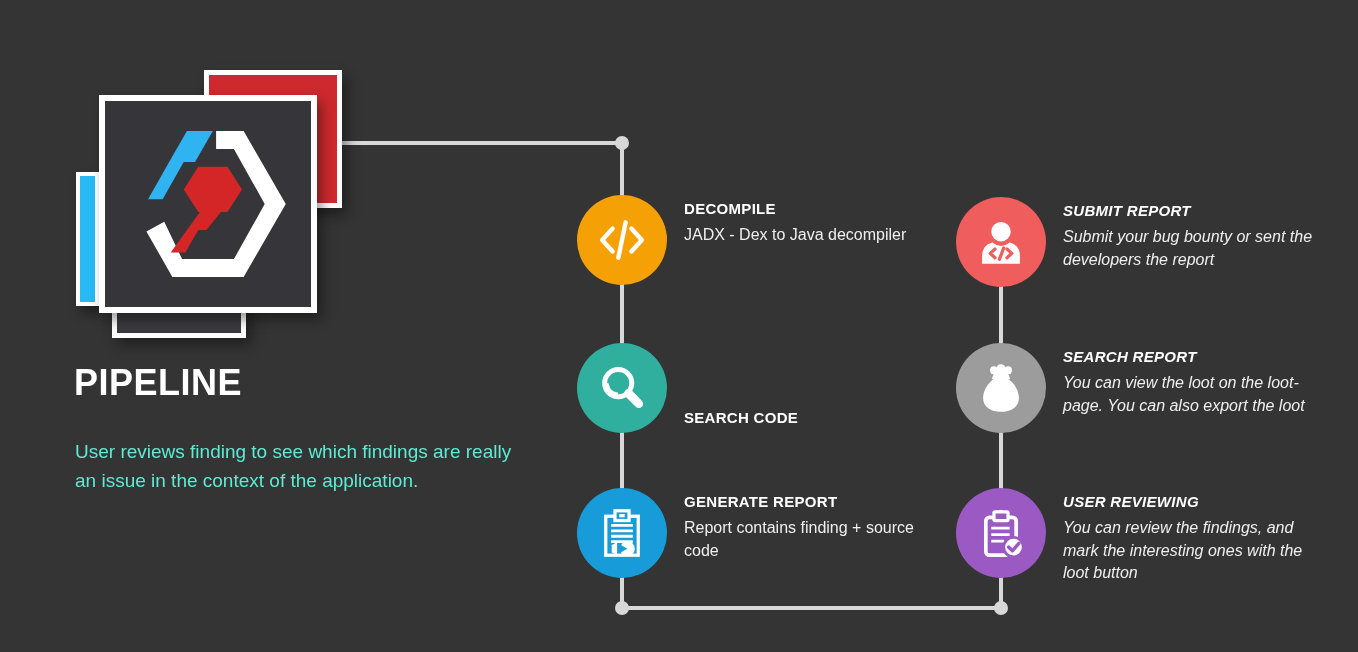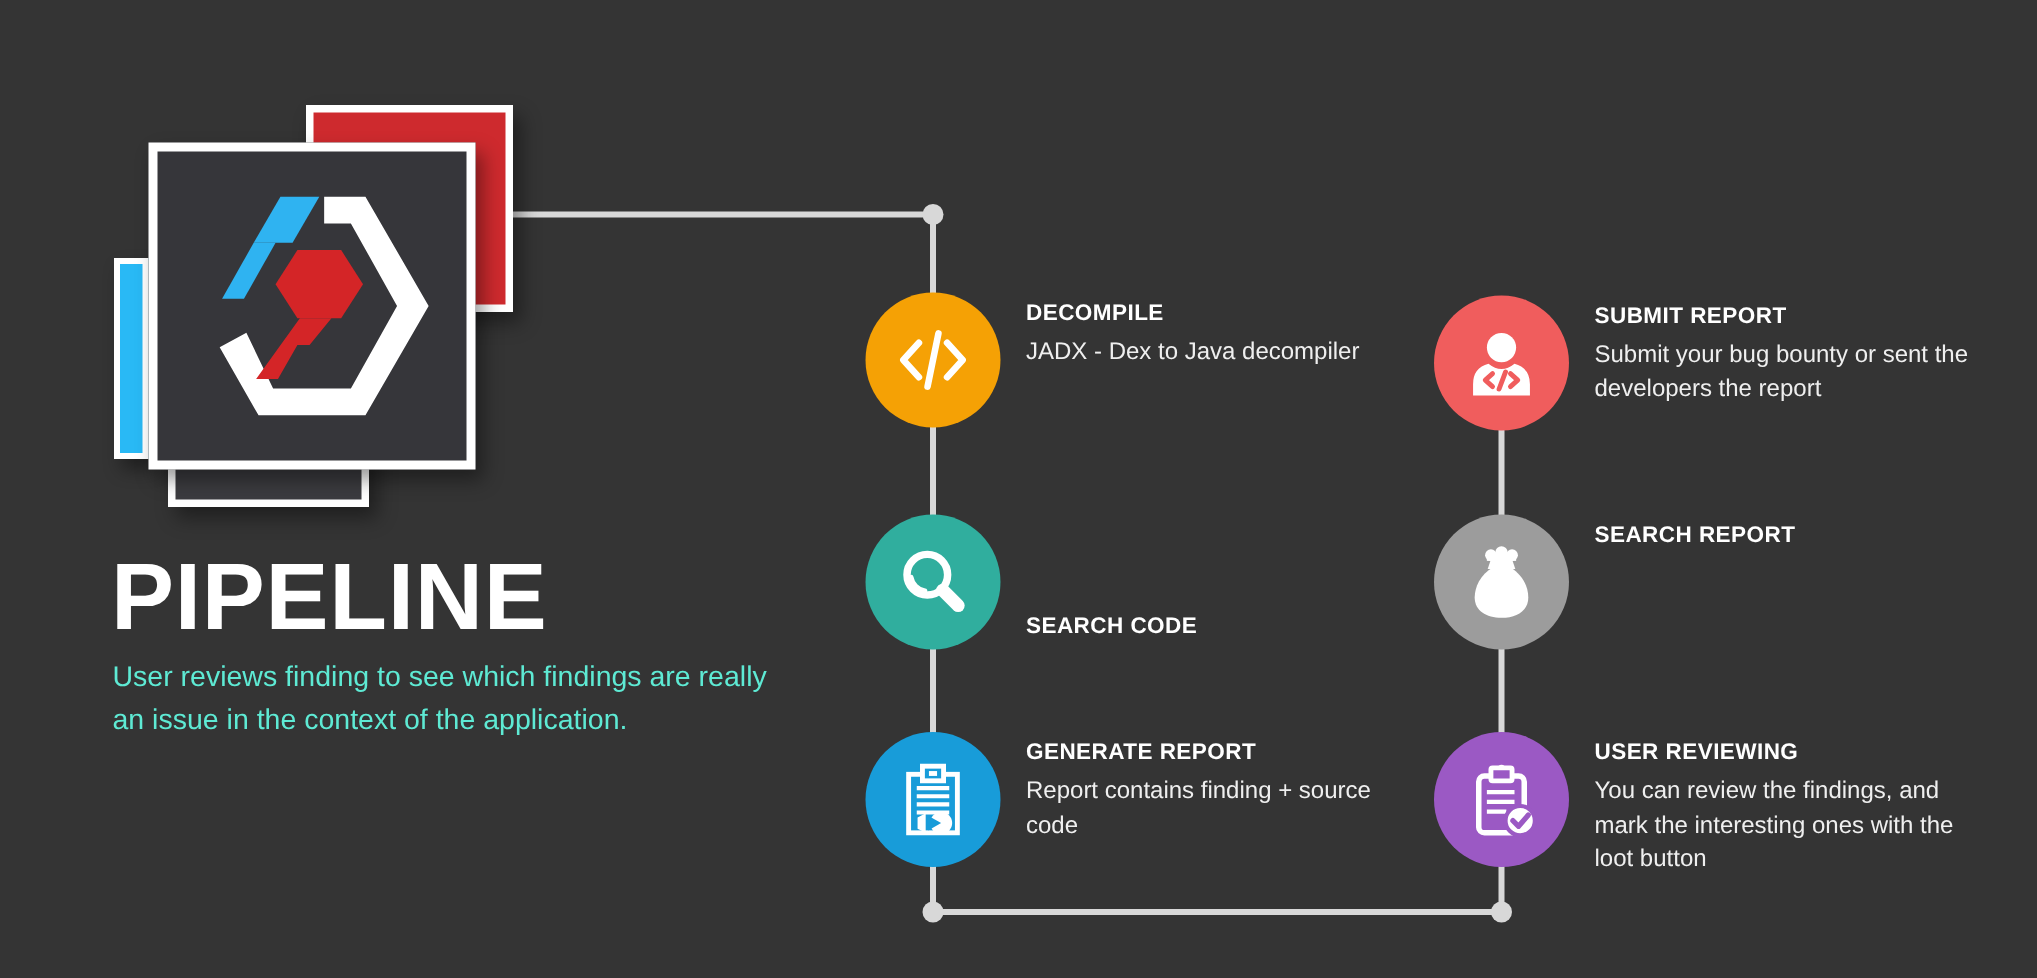--- a/index.html
+++ b/index.html
@@ -14,33 +14,33 @@
   .dot{position:absolute;width:14px;height:14px;border-radius:50%;background:#d8d8d8;z-index:2;}
   
   .logo-stack{position:absolute;left:70px;top:60px;width:290px;height:290px;z-index:3;}
   .card{position:absolute;box-shadow:5px 7px 12px rgba(0,0,0,.40);}
   .card-cyan{left:6px;top:112px;width:15px;height:126px;border:4px solid #fff;background:#29b9f5;}
   .card-red{left:134px;top:10px;width:128px;height:128px;border:5px solid #fff;background:#ce2a2e;}
   .card-back{left:42px;top:180px;width:124px;height:88px;border:5px solid #fff;background:#3b3b3f;}
   .card-main{left:29px;top:35px;width:206px;height:206px;border:6px solid #fff;background:#36363a;
              display:flex;align-items:center;justify-content:center;}
   
-  .page-title{position:absolute;left:74px;top:362px;margin:0;font-size:63px;font-weight:bold;
+  .page-title{position:absolute;left:74px;top:362px;margin:0;font-size:36px;font-weight:bold;
               letter-spacing:.5px;color:#fff;z-index:3;}
   .page-subtitle{position:absolute;left:75px;top:438px;width:455px;margin:0;font-size:19px;
                  line-height:1.5;color:#5eead4;z-index:3;}
   
   .step{position:absolute;display:flex;z-index:4;}
   .circle{width:90px;height:90px;border-radius:50%;background:var(--accent);
           display:flex;align-items:center;justify-content:center;flex:none;}
   .step .text{margin-left:17px;padding-top:5px;}
   .step h2{margin:0 0 7px;font-size:15px;font-weight:bold;letter-spacing:.3px;color:#fff;}
   .step p{margin:0;font-size:16px;line-height:1.42;color:#efefef;}
   .col-left .text{width:245px;}
-  .col-right .text{width:262px;}
+  .col-right .text{width:262px;font-style:italic;}
   .accent-fill{fill:var(--accent);}
   .accent-stroke{stroke:var(--accent);}
 </style>
 </head>
 <body>
 
 <div class="canvas">
 
   <div class="line" style="left:334px;top:141px;width:290px;height:4px;"></div>
   <div class="line" style="left:620px;top:141px;width:4px;height:471px;"></div>
@@ -138,20 +138,21 @@
         <circle cx="17.5" cy="7.5" r="3.6" fill="#fff"></circle>
         <circle cx="24" cy="5.8" r="3.8" fill="#fff"></circle>
         <circle cx="30.5" cy="7.5" r="3.6" fill="#fff"></circle>
         <rect x="15" y="7" width="18" height="4" fill="#fff"></rect>
         <path d="M17.5 10 L30.5 10 L32.5 16 L15.5 16 Z" fill="#fff"></path>
         <path d="M18.5 15 C11 19.5 7.5 27 7.5 33.5 C7.5 41.5 14.5 46 24 46 C33.5 46 40.5 41.5 40.5 33.5 C40.5 27 37 19.5 29.5 15 Z" fill="#fff"></path>
       </svg>
     </div>
     <div class="text">
       <h2>SEARCH REPORT</h2>
+      <p>You can view the loot on the loot-page. You can also export the loot</p>
     </div>
   </div>
 
   <div class="step col-right" style="left: 956px; top: 488px; --accent: #9b59c4;">
     <div class="circle">
       <svg width="52" height="52" viewBox="0 0 48 48" fill="none">
         <rect x="10" y="9.5" width="28" height="35" rx="3.5" stroke="#fff" stroke-width="3.4"></rect>
         <circle cx="24" cy="4.8" r="2.2" fill="#fff"></circle>
         <rect x="17.5" y="4.5" width="13" height="8" rx="1" stroke="#fff" stroke-width="3" class="accent-fill"></rect>
         <path d="M15 19.5 H32 M15 25.5 H32 M15 31.5 H27" stroke="#fff" stroke-width="2.6"></path>

